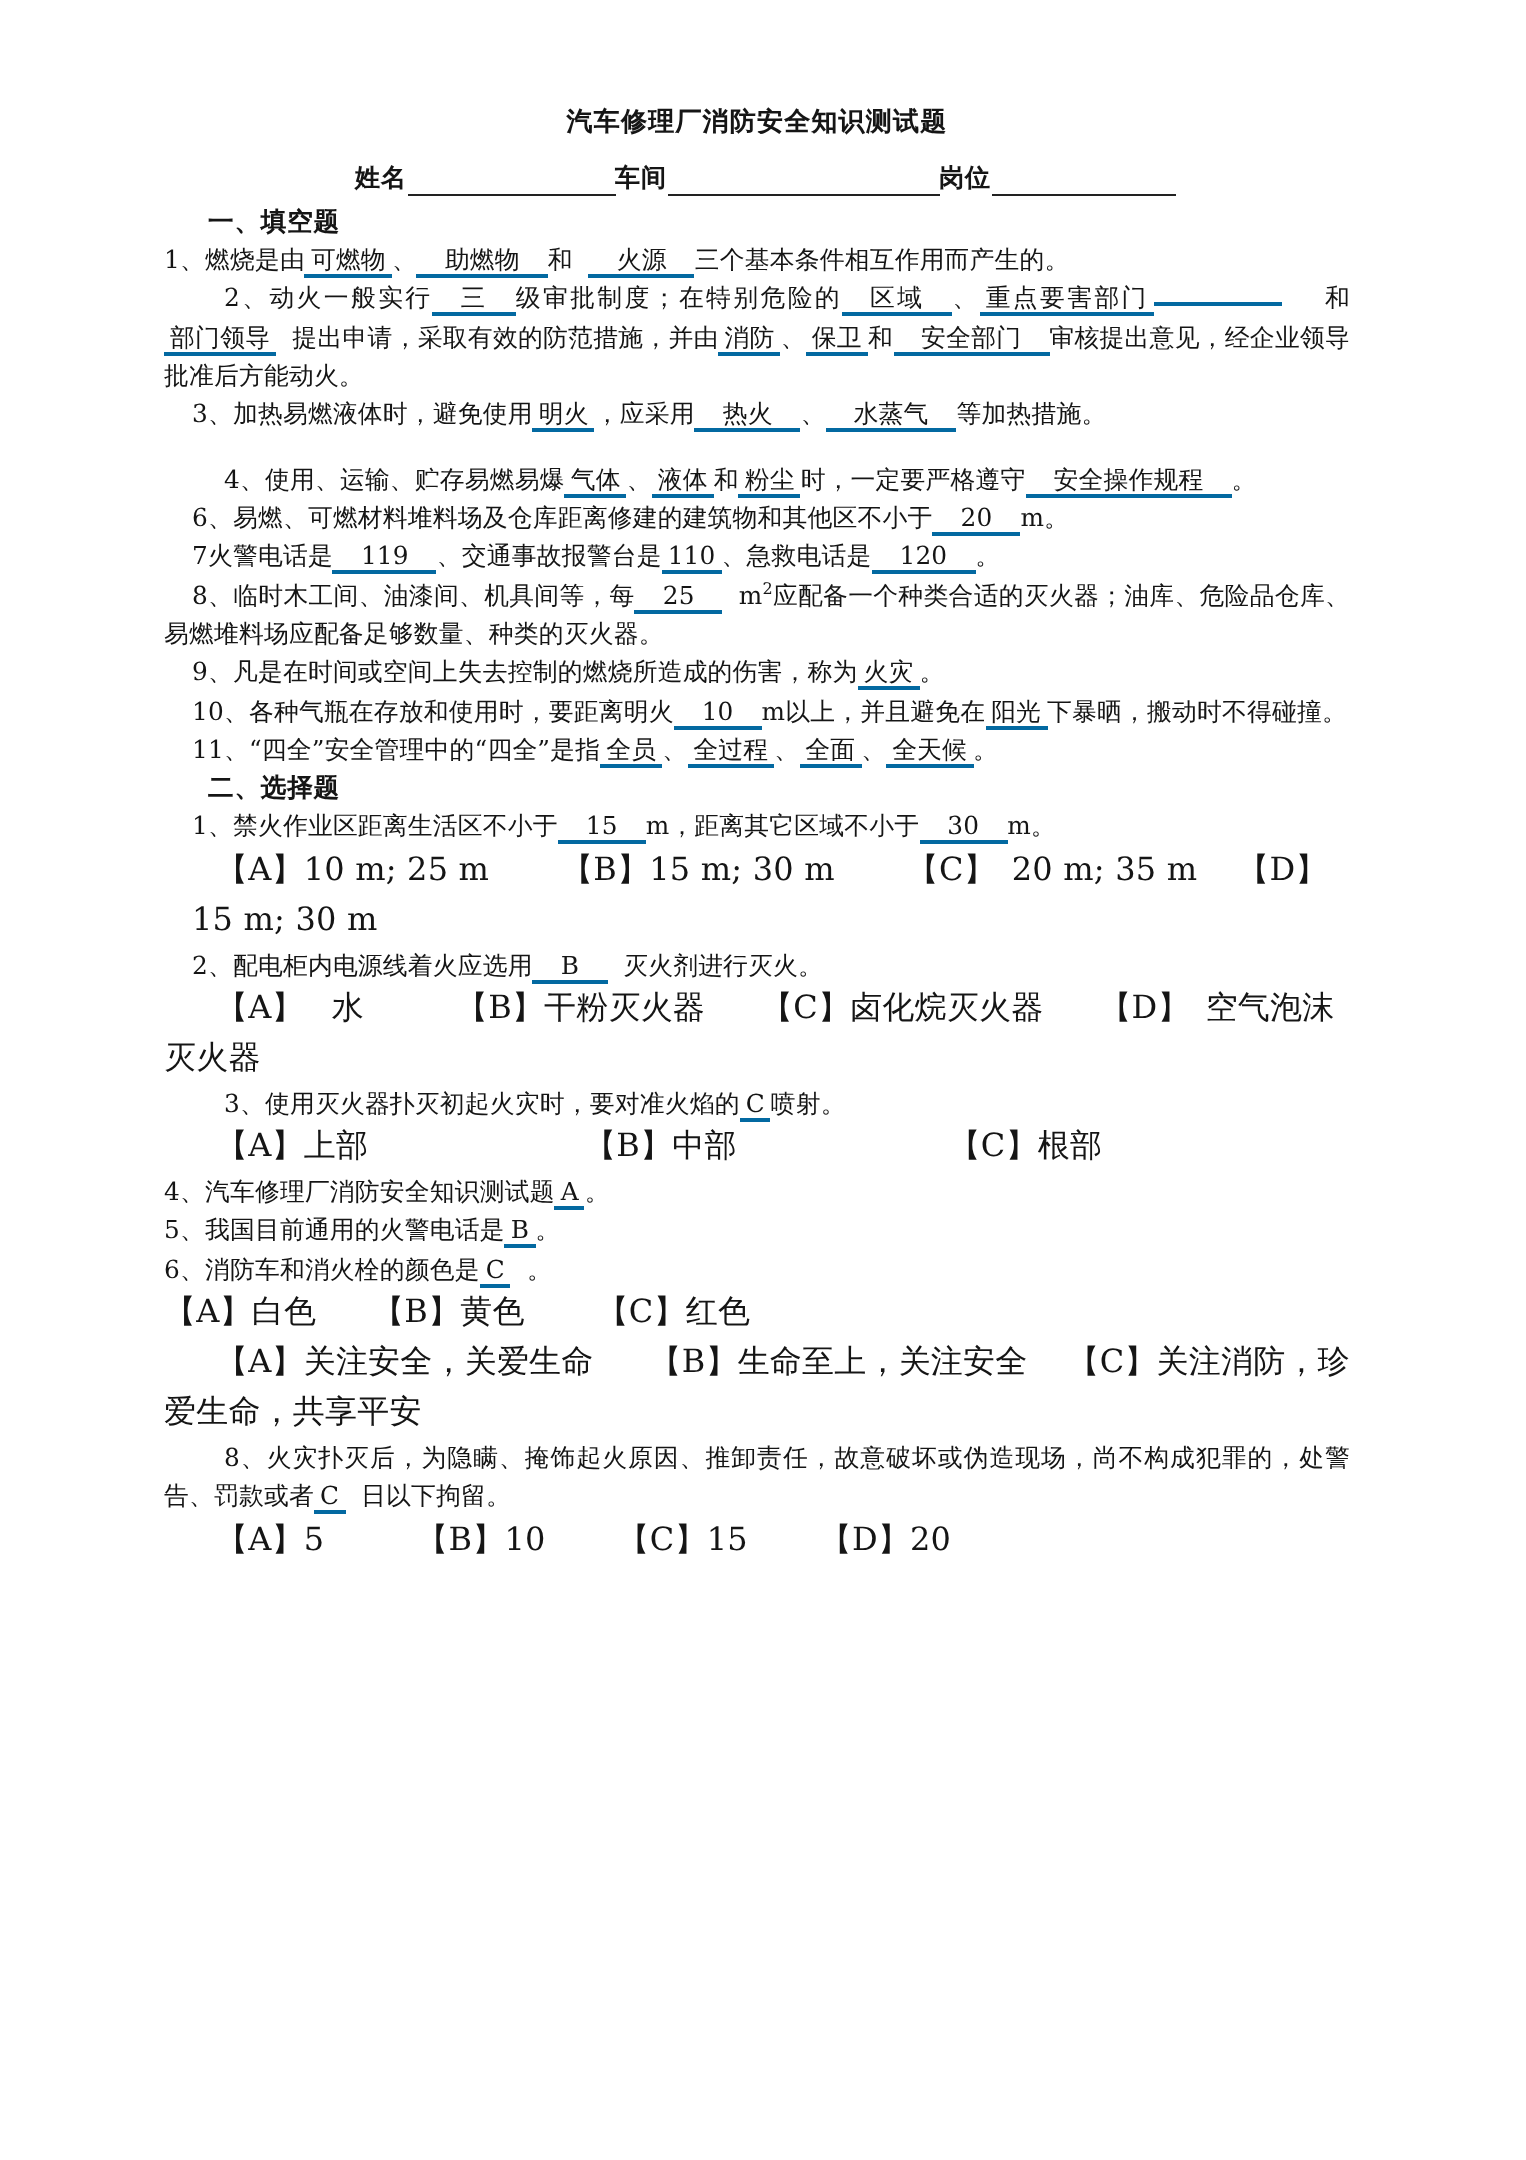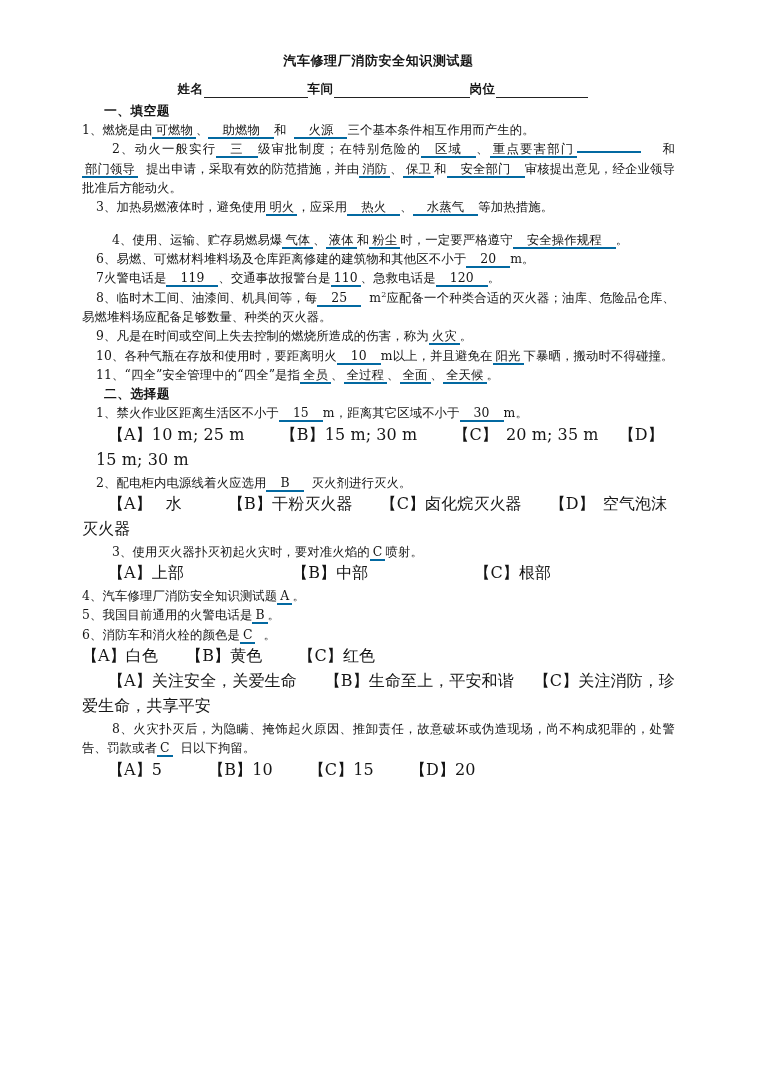--- a/index.html
+++ b/index.html
@@ -206,21 +206,21 @@
   </p>
 
   <p class="q ind0">
     <span>6、</span><span>消防车和消火栓的颜色是</span><span class="blank">C</span><span class="gap g8"></span><span>。</span>
   </p>
   <p class="opts ind0">
     <span>【A】</span><span>白色</span><span class="gap g28"></span><span>【B】</span><span>黄色</span><span class="gap g36"></span><span>【C】</span><span>红色</span>
   </p>
 
   <p class="opts ind2">
-    <span>【A】</span><span>关注安全，关爱生命</span><span class="gap g28"></span><span>【B】</span><span>生命至上，平安和谐</span><span class="gap g20"></span><span>【C】</span><span>关注消防，珍爱生命，共享平安</span>
+    <span>【A】</span><span>关注安全，关爱生命</span><span class="gap g28"></span><span>【B】</span><span>生命至上，关注安全</span><span class="gap g20"></span><span>【C】</span><span>关注消防，珍爱生命，共享平安</span>
   </p>
 
   <p class="q ind2">
     <span>8、</span><span>火灾扑灭后，为隐瞒、掩饰起火原因、推卸责任，故意破坏或伪造现场，尚不构成犯罪的，处警告、罚款或者</span><span class="blank">C</span><span class="gap g8"></span><span>日以下拘留。</span>
   </p>
   <p class="opts ind2">
     <span>【A】</span><span>5</span><span class="gap g46"></span><span>【B】</span><span>10</span><span class="gap g36"></span><span>【C】</span><span>15</span><span class="gap g36"></span><span>【D】</span><span>20</span>
   </p>
 
 </div>

